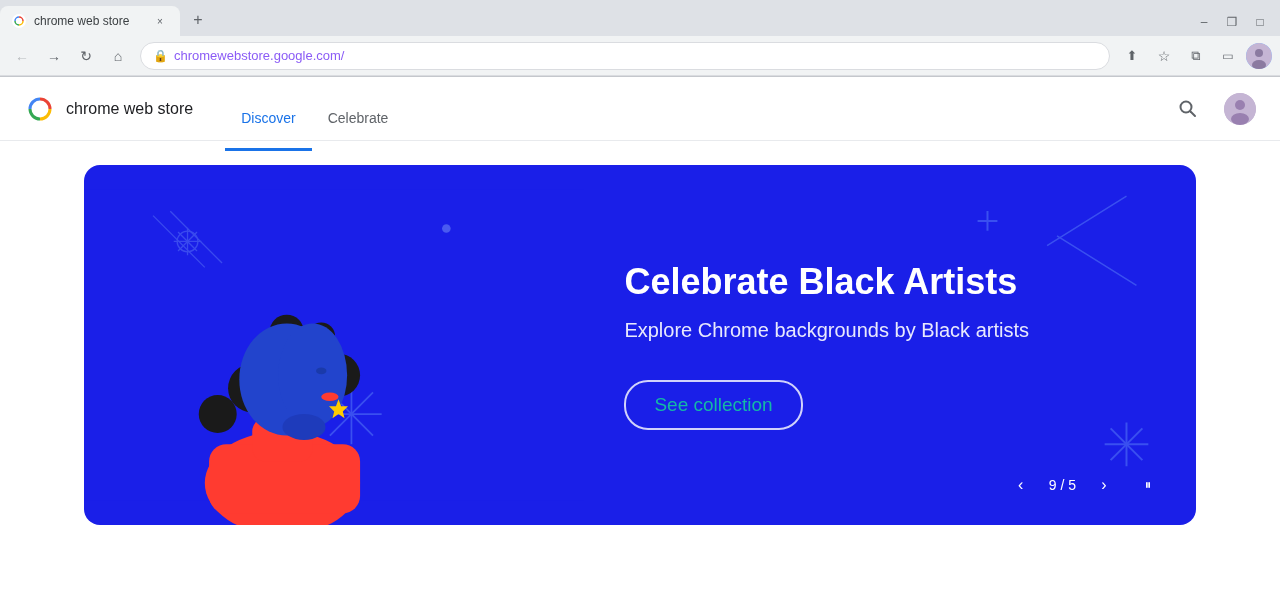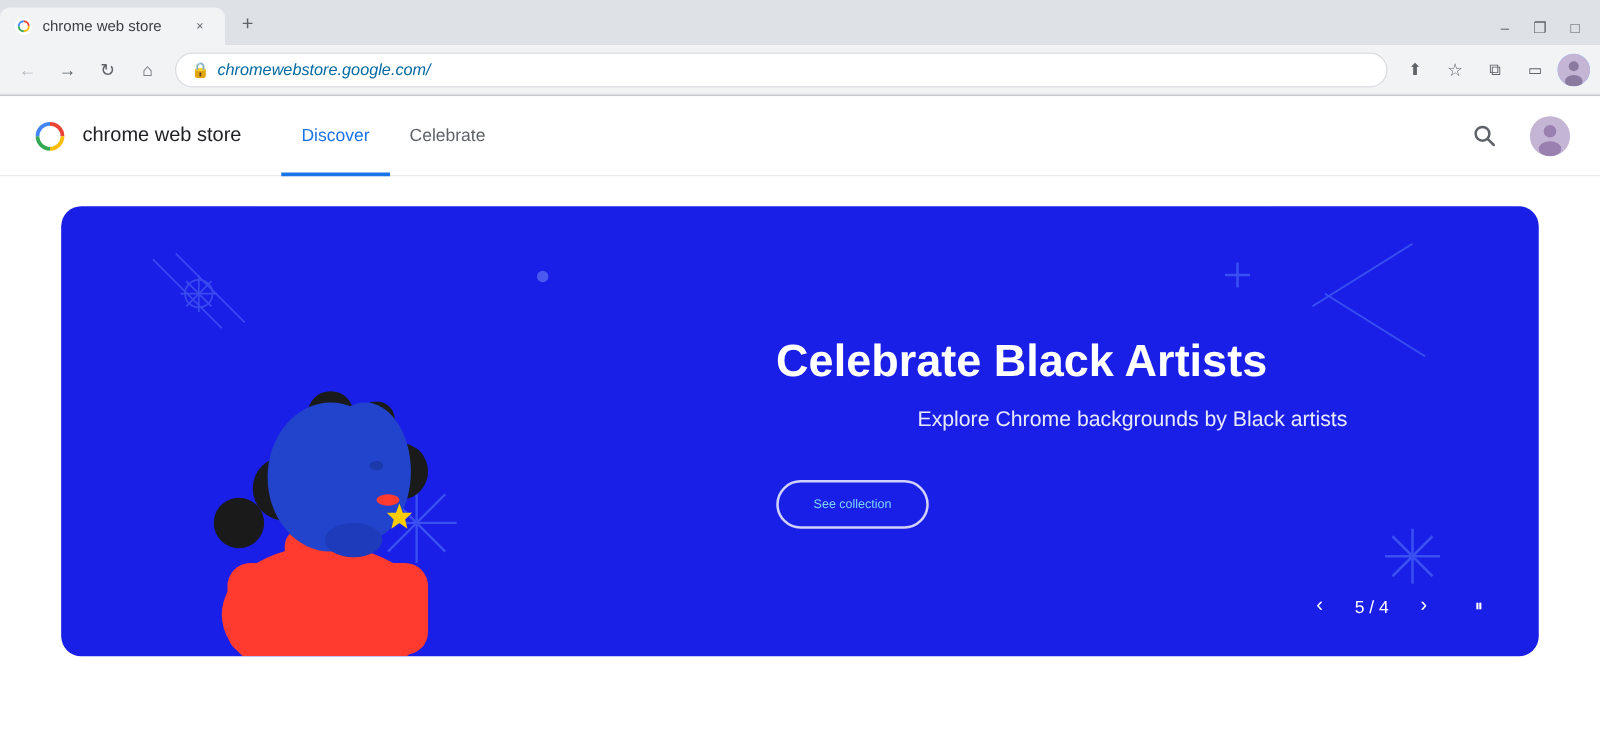--- a/index.html
+++ b/index.html
@@ -116,21 +116,21 @@
       display: flex;
       align-items: center;
       padding: 0 12px;
       gap: 6px;
       font-size: 13px;
       color: #202124;
       border: 1px solid #dadce0;
       margin: 0 4px;
     }
     .address-bar .lock-icon { color: #5f6368; font-size: 12px; }
-    .address-text { flex: 1; font-size: 13px; color: #0369a1; font-style: italic; }
+    .address-text { flex: 1; font-size: 13px; color: #8b5cf6; }
     .toolbar-right {
       display: flex;
       align-items: center;
       gap: 4px;
     }
     .profile-avatar {
       width: 26px;
       height: 26px;
       border-radius: 50%;
       background: #8ab4f8;
@@ -181,21 +181,21 @@
     .nav-item {
       padding: 0 16px;
       height: 100%;
       display: flex;
       align-items: center;
       font-size: 14px;
       color: #5f6368;
       cursor: pointer;
       border-bottom: 3px solid transparent;
       position: relative;
-      top: 1px;
+      top: 11px;
     }
     .nav-item.active {
       color: #1a73e8;
       border-bottom-color: #1a73e8;
       font-weight: 500;
     }
     .site-header-right {
       margin-left: auto;
       display: flex;
       align-items: center;
@@ -219,21 +219,21 @@
       background: #c5b5d4;
       overflow: hidden;
       cursor: pointer;
       display: flex;
       align-items: center;
       justify-content: center;
     }
 
     
     .hero-section {
-      padding: 24px 49px;
+      padding: 24px 84px;
     }
     .hero-banner {
       border-radius: 16px;
       overflow: hidden;
       background: #1a1fe8;
       position: relative;
       height: 360px;
       display: flex;
       align-items: center;
     }
@@ -251,32 +251,31 @@
       z-index: 2;
     }
     .hero-title {
       font-size: 36px;
       font-weight: 700;
       color: white;
       line-height: 1.2;
       margin-bottom: 16px;
     }
     .hero-subtitle {
-      font-size: 17px;
+      font-size: 20px;
       color: rgba(255,255,255,0.9);
       margin-bottom: 38px;
-      text-align: center;
     }
     .hero-cta {
       display: inline-block;
       padding: 12px 28px;
       border: 2px solid rgba(255,255,255,0.8);
       border-radius: 24px;
-      color: #7dd3fc;
-      font-size: 10px;
+      color: #14b8a6;
+      font-size: 19px;
       cursor: pointer;
       background: transparent;
     }
 
     
     .carousel-controls {
       position: absolute;
       bottom: 24px;
       right: 32px;
       display: flex;
@@ -505,21 +504,21 @@
           <line x1="0" y1="-22" x2="0" y2="22" stroke="#3a50f0" stroke-width="2"></line>
           <line x1="-16" y1="-16" x2="16" y2="16" stroke="#3a50f0" stroke-width="2"></line>
           <line x1="16" y1="-16" x2="-16" y2="16" stroke="#3a50f0" stroke-width="2"></line>
         </g>
       </svg>
 
       <div class="carousel-controls">
         <div class="carousel-btn">
           <span>‹</span>
         </div>
-        <span class="carousel-counter">5 / 4</span>
+        <span class="carousel-counter">9 / 5</span>
         <div class="carousel-btn">
           <span>›</span>
         </div>
         <div class="carousel-pause">
           <span>⏸</span>
         </div>
       </div>
     </div>
   </div>
 </div>

